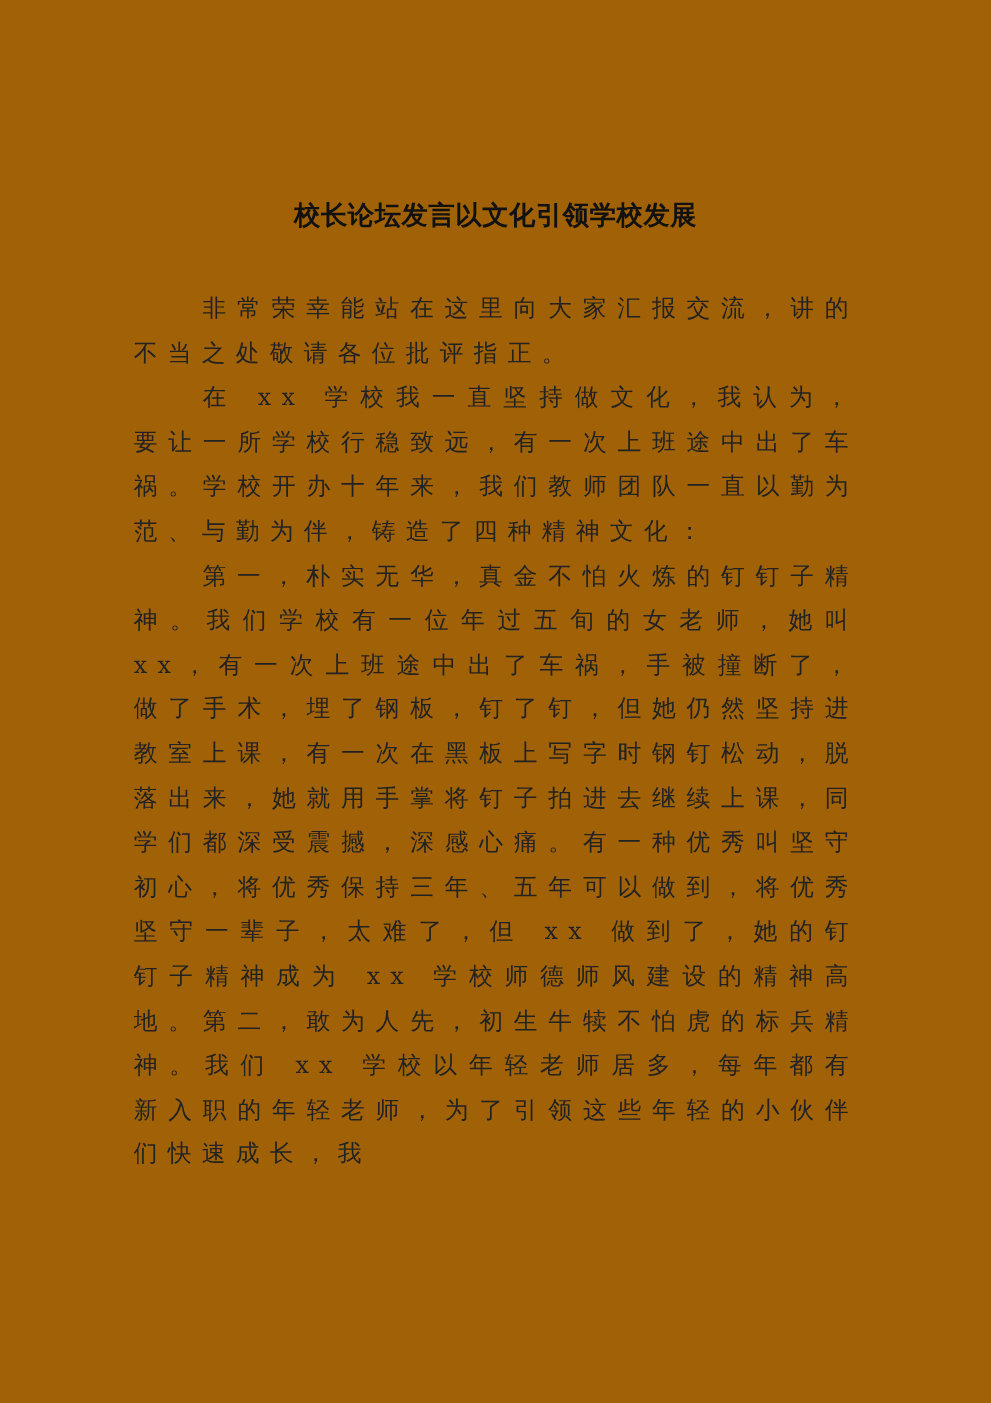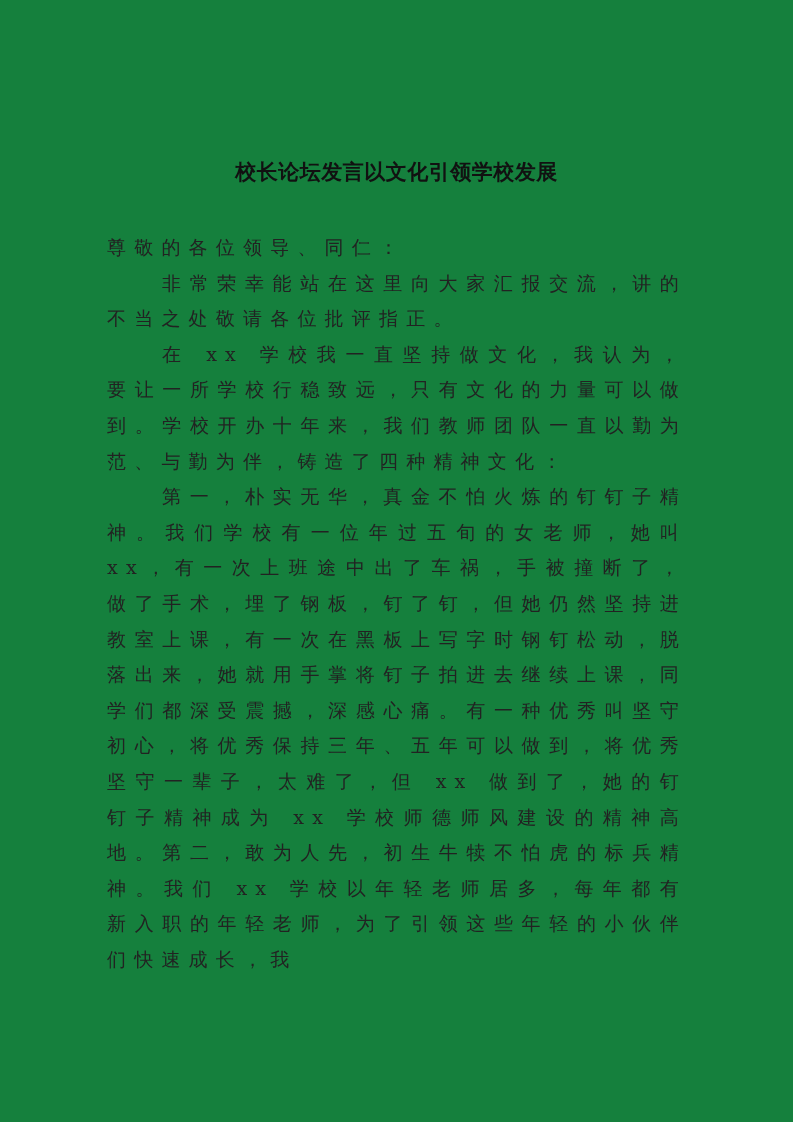--- a/index.html
+++ b/index.html
@@ -1,18 +1,18 @@
 <!DOCTYPE html>
 <html><head>
 <meta charset="utf-8">
 <style>
   html, body { margin: 0; padding: 0; background: #ffffff; }
   body { width: 793px; height: 1122px; position: relative; overflow: hidden; }
   .page {
-    position: absolute; left: 0; top: 0; width: 793px; height: 1122px; background: #15803d;
+    position: absolute; left: 0; top: 0; width: 793px; height: 1122px; background: #a16207;
   }
   .title {
     position: absolute; left: 0; top: 158px; width: 793px; text-align: center;
     font-family: "DejaVu Sans", sans-serif; font-weight: bold; font-size: 21px;
     color: #111; letter-spacing: 0.5px;
   }
   .body {
     position: absolute; left: 107px; top: 230px; width: 580px;
     font-family: "DejaVu Serif", serif; font-size: 19px; color: #222;
     line-height: 35.6px; text-align: justify; letter-spacing: 8.2px;
@@ -20,18 +20,17 @@
   .body p { margin: 0; }
   .body p.indent { text-indent: 55px; }
   .body p.salutation { text-indent: 0; }
 </style>
 </head>
 <body>
 
 <div class="page">
   <div class="title">校长论坛发言以文化引领学校发展</div>
   <div class="body">
-    <p class="salutation">尊敬的各位领导、同仁：</p>
     <p class="indent">非常荣幸能站在这里向大家汇报交流，讲的不当之处敬请各位批评指正。</p>
-    <p class="indent">在 xx 学校我一直坚持做文化，我认为，要让一所学校行稳致远，只有文化的力量可以做到。学校开办十年来，我们教师团队一直以勤为范、与勤为伴，铸造了四种精神文化：</p>
+    <p class="indent">在 xx 学校我一直坚持做文化，我认为，要让一所学校行稳致远，有一次上班途中出了车祸。学校开办十年来，我们教师团队一直以勤为范、与勤为伴，铸造了四种精神文化：</p>
     <p class="indent">第一，朴实无华，真金不怕火炼的钉钉子精神。我们学校有一位年过五旬的女老师，她叫 xx，有一次上班途中出了车祸，手被撞断了，做了手术，埋了钢板，钉了钉，但她仍然坚持进教室上课，有一次在黑板上写字时钢钉松动，脱落出来，她就用手掌将钉子拍进去继续上课，同学们都深受震撼，深感心痛。有一种优秀叫坚守初心，将优秀保持三年、五年可以做到，将优秀坚守一辈子，太难了，但 xx 做到了，她的钉钉子精神成为 xx 学校师德师风建设的精神高地。第二，敢为人先，初生牛犊不怕虎的标兵精神。我们 xx 学校以年轻老师居多，每年都有新入职的年轻老师，为了引领这些年轻的小伙伴们快速成长，我</p>
   </div>
 </div>
 
 </body></html>

